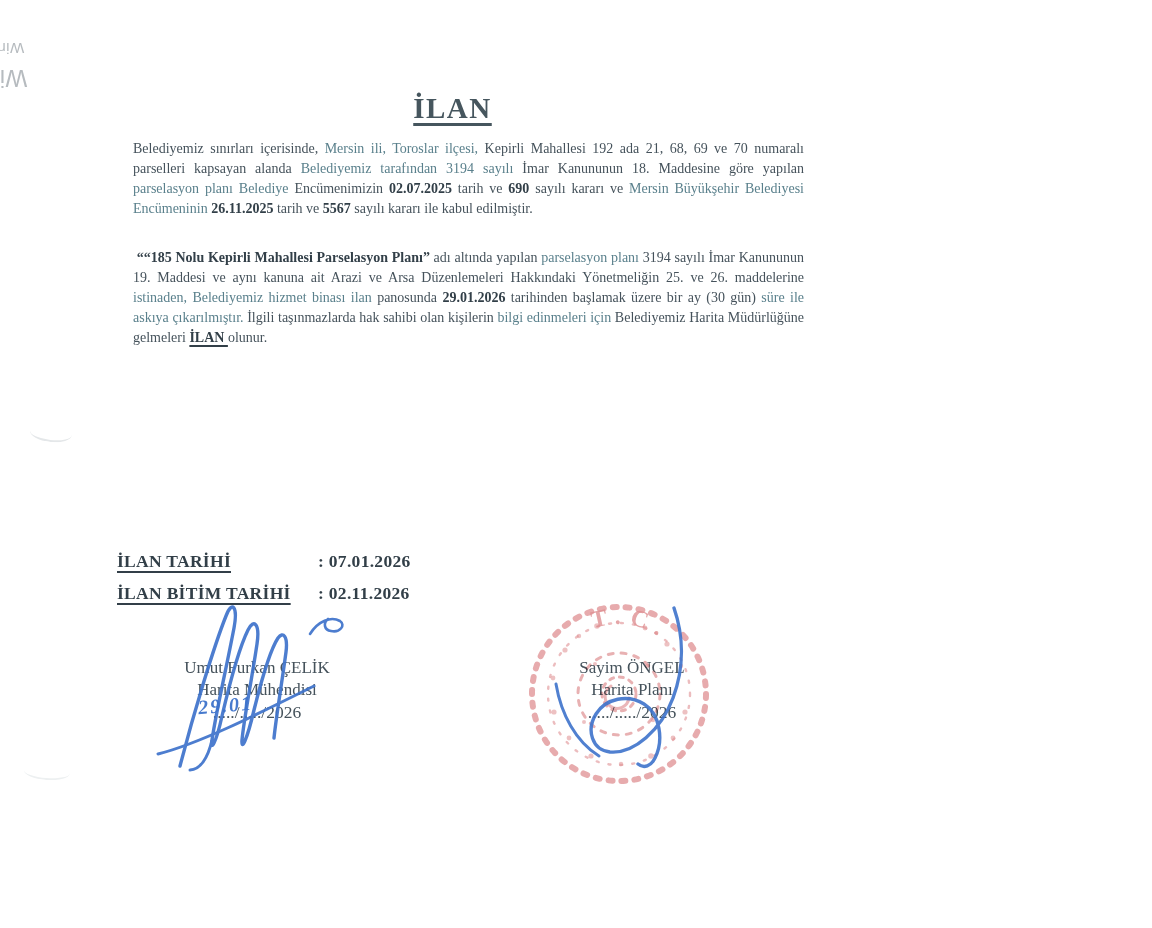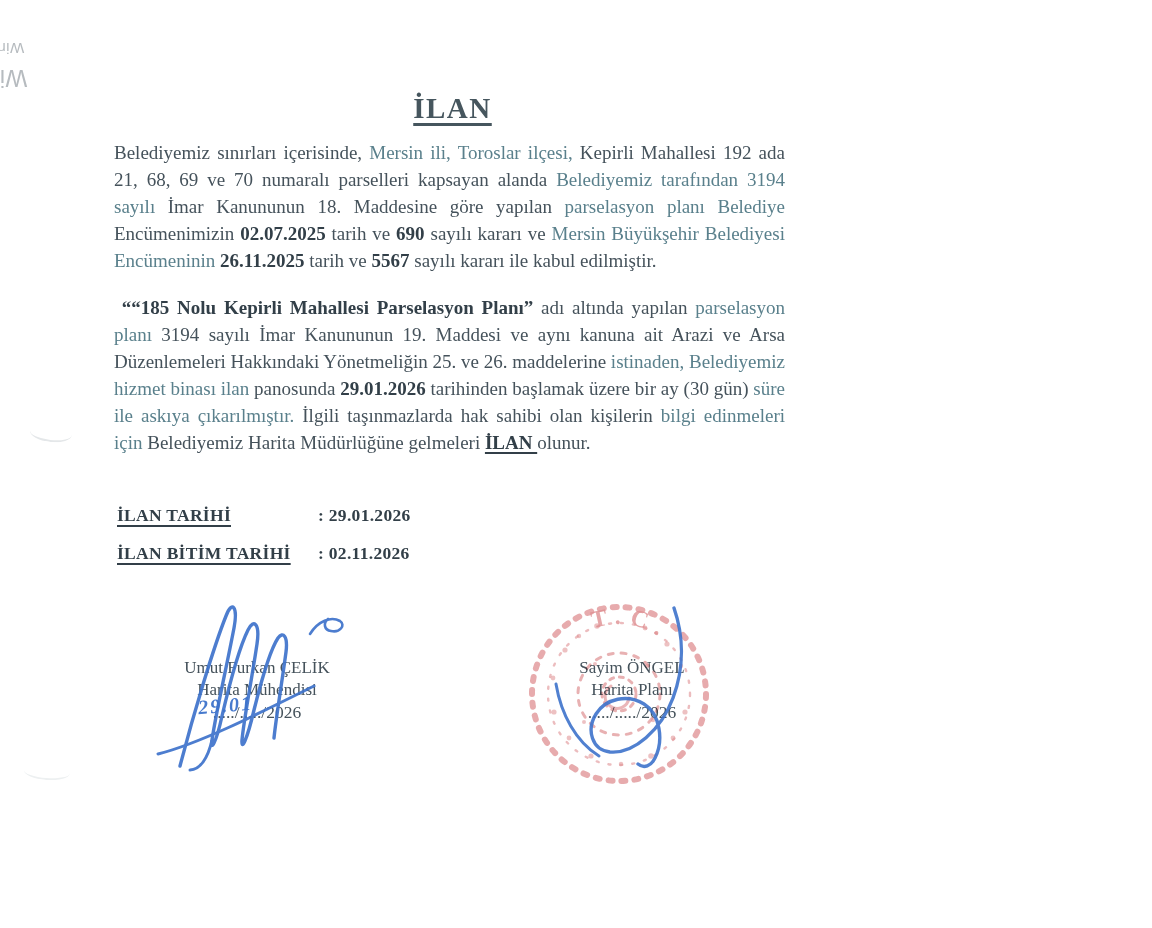--- a/index.html
+++ b/index.html
@@ -28,36 +28,36 @@
     position:absolute; left:117px; top:92px; width:671px;
     text-align:center;
   }
   .title span {
     font-size:29px; font-weight:bold; letter-spacing:1.5px; color:var(--c-title);
     text-decoration:underline; text-decoration-thickness:3px; text-underline-offset:5px;
   }
 
   
   .bodytext {
-    position:absolute; left:114px; top:139px; width:671px;
-    font-size:19px; line-height:27px; text-align:justify;
+    position:absolute; left:133px; top:139px; width:671px;
+    font-size:14px; line-height:20px; text-align:justify;
     color:var(--c-body);
   }
   .bodytext p { margin:0; }
-  .bodytext p + p { margin-top:20px; }
+  .bodytext p + p { margin-top:29px; }
   .run.normal { color:var(--c-body); }
   .run.teal   { color:var(--c-teal); }
   .run.bold   { font-weight:bold; color:var(--c-bold); }
   .run.bold-underline { font-weight:bold; color:var(--c-bold);
     text-decoration:underline; text-decoration-thickness:2px; text-underline-offset:3px; }
 
   
   .dates { position:absolute; left:117px; top:505px; color:var(--c-bold); }
-  .date-row { display:flex; align-items:baseline; font-size:17.5px; font-weight:bold; }
-  .date-row + .date-row { margin-top:17px; }
+  .date-row { display:flex; align-items:baseline; font-size:17.5px; font-weight:bold;margin-top:46px; }
+  .date-row + .date-row { margin-top:11px; }
   .date-label { display:inline-block; width:201px;
     text-decoration:underline; text-decoration-thickness:2px; text-underline-offset:4px;
     letter-spacing:.3px; }
   .date-value { letter-spacing:.3px; }
 
   
   .sig-block { position:absolute; width:280px; text-align:center;
     font-size:17px; line-height:22px; color:var(--c-body); }
   .sig-left  { left:117px; top:657px; }
   .sig-right { left:492px; top:657px; }
@@ -91,21 +91,21 @@
   </div>
 
   <div class="bodytext">
     <p><span class="run normal">Belediyemiz sınırları içerisinde, </span><span class="run teal">Mersin ili, Toroslar ilçesi,</span><span class="run normal"> Kepirli Mahallesi 192 ada 21, 68, 69 ve 70 numaralı parselleri kapsayan alanda </span><span class="run teal">Belediyemiz tarafından 3194 sayılı</span><span class="run normal"> İmar Kanununun 18. Maddesine göre yapılan </span><span class="run teal">parselasyon planı Belediye</span><span class="run normal"> Encümenimizin </span><span class="run bold">02.07.2025</span><span class="run normal"> tarih ve </span><span class="run bold">690</span><span class="run normal"> sayılı kararı ve </span><span class="run teal">Mersin Büyükşehir Belediyesi Encümeninin</span><span class="run normal"> </span><span class="run bold">26.11.2025</span><span class="run normal"> tarih ve </span><span class="run bold">5567</span><span class="run normal"> sayılı kararı ile kabul edilmiştir.</span></p>
     <p><span class="run bold">&nbsp;““185 Nolu Kepirli Mahallesi Parselasyon Planı”</span><span class="run normal"> adı altında yapılan </span><span class="run teal">parselasyon planı</span><span class="run normal"> 3194 sayılı İmar Kanununun 19. Maddesi ve aynı kanuna ait Arazi ve Arsa Düzenlemeleri Hakkındaki Yönetmeliğin 25. ve 26. maddelerine </span><span class="run teal">istinaden, Belediyemiz hizmet binası ilan</span><span class="run normal"> panosunda </span><span class="run bold">29.01.2026</span><span class="run normal"> tarihinden başlamak üzere bir ay (30 gün) </span><span class="run teal">süre ile askıya çıkarılmıştır.</span><span class="run normal"> İlgili taşınmazlarda hak sahibi olan kişilerin </span><span class="run teal">bilgi edinmeleri için</span><span class="run normal"> Belediyemiz Harita Müdürlüğüne gelmeleri </span><span class="run bold-underline">İLAN&nbsp;</span><span class="run normal">olunur.</span></p>
   </div>
 
   <div class="dates">
     <div class="date-row">
       <span class="date-label">İLAN TARİHİ</span>
-      <span class="date-value">: 29.01.2026</span>
+      <span class="date-value">: 07.01.2026</span>
     </div>
     <div class="date-row">
       <span class="date-label">İLAN BİTİM TARİHİ</span>
       <span class="date-value">: 02.11.2026</span>
     </div>
   </div>
 
   <div class="sig-block sig-left">
     <span class="sig-name">Umut Furkan ÇELİK</span>
     <span class="sig-title">Harita Mühendisi</span>

